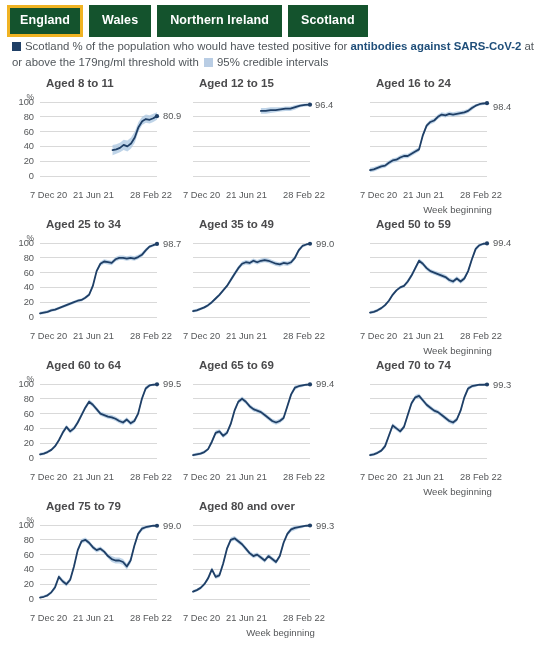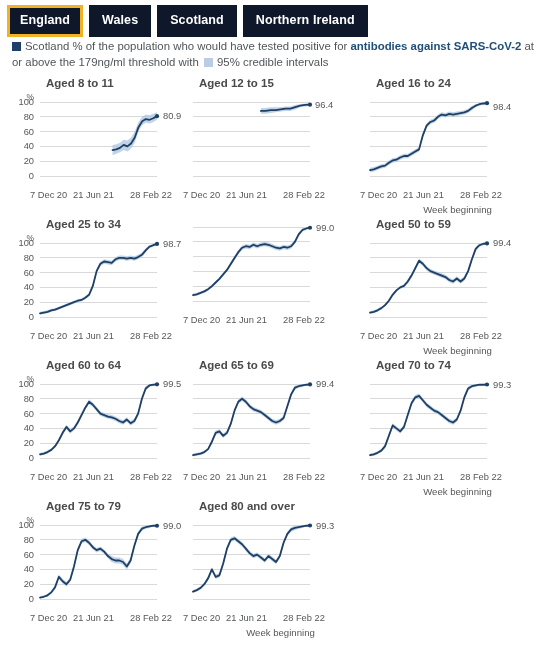--- a/index.html
+++ b/index.html
@@ -19,21 +19,21 @@
   
   .tabbar {
     display: flex;
     align-items: flex-start;
     gap: 6px;
     padding: 5px 0 0 7px;
     height: 33px;
     box-sizing: border-box;
   }
   .tab {
-    background: #0f172a;
+    background: #14532d;
     color: #ffffff;
     font-size: 12.5px;
     font-weight: bold;
     letter-spacing: 0.1px;
     padding: 6px 10px 7px 10px;
     line-height: 13px;
     border: 3px solid transparent;
     box-sizing: border-box;
     white-space: nowrap;
     cursor: pointer;
@@ -122,22 +122,22 @@
     color: #555759;
     white-space: nowrap;
   }
 </style>
 </head>
 <body>
 
 <div class="tabbar">
   <div class="tab selected">England</div>
   <div class="tab">Wales</div>
+  <div class="tab">Northern Ireland</div>
   <div class="tab">Scotland</div>
-  <div class="tab">Northern Ireland</div>
 </div>
 
 <div class="legend">
   <span class="swatch line"></span><span>Scotland % of the population who would have tested positive for </span><b>antibodies against SARS-CoV-2</b><span> at or above the 179ng/ml threshold with </span><span class="swatch band"></span><span>95% credible intervals</span>
 </div>
 
 <div class="grid" id="chart-grid">
     <div class="row">
       <div class="cell c1">
         <div class="panel-title">Aged 8 to 11</div>
@@ -241,20 +241,21 @@
           <div class="endlabel" style="left:163px;top:4.962000000000003px">98.7</div>
         </div>
         <div class="xlabels">
           <span class="xlab" style="left:30px">7 Dec 20</span>
           <span class="xlab" style="left:72.99px">21 Jun 21</span>
           <span class="xlab" style="left:130px">28 Feb 22</span>
         </div>
         <div class="axis-caption hidden">Week beginning</div>
       </div>
       <div class="cell c2">
+        <div class="panel-title">Aged 35 to 49</div>
         <div class="plotwrap">
           <svg class="plotsvg" width="177" height="98">
             <line x1="16" y1="10" x2="133" y2="10" stroke="#d9d9d9" stroke-width="1" shape-rendering="crispEdges"></line>
             <line x1="16" y1="24.799999999999997" x2="133" y2="24.799999999999997" stroke="#d9d9d9" stroke-width="1" shape-rendering="crispEdges"></line>
             <line x1="16" y1="39.6" x2="133" y2="39.6" stroke="#d9d9d9" stroke-width="1" shape-rendering="crispEdges"></line>
             <line x1="16" y1="54.4" x2="133" y2="54.4" stroke="#d9d9d9" stroke-width="1" shape-rendering="crispEdges"></line>
             <line x1="16" y1="69.2" x2="133" y2="69.2" stroke="#d9d9d9" stroke-width="1" shape-rendering="crispEdges"></line>
             <line x1="16" y1="84" x2="133" y2="84" stroke="#d9d9d9" stroke-width="1" shape-rendering="crispEdges"></line>
             <polygon points="16,76.6 19.774193548387096,75.86 23.548387096774192,74.38 27.32258064516129,72.9 31.096774193548384,70.68 34.87096774193549,67.72 38.64516129032258,64.02 42.41935483870968,60.32 46.19354838709677,55.879999999999995 49.96774193548387,51.44 53.74193548387097,44.78 57.516129032258064,38.86 61.29032258064516,32.940000000000005 65.06451612903226,28.5 68.83870967741936,27.019999999999996 72.61290322580646,27.759999999999998 76.38709677419354,25.54 80.16129032258064,27.019999999999996 83.93548387096774,25.54 87.70967741935485,24.799999999999997 91.48387096774194,25.54 95.25806451612902,27.019999999999996 99.03225806451613,28.5 102.80645161290323,29.240000000000002 106.58064516129032,27.759999999999998 110.35483870967741,28.5 114.12903225806453,27.019999999999996 117.90322580645162,22.580000000000005 121.6774193548387,15.179999999999993 125.4516129032258,11.480000000000004 129.22580645161293,10.739999999999995 133,10.739999999999995 133,11.480000000000004 129.22580645161293,12.960000000000008 125.4516129032258,14.439999999999998 121.6774193548387,19.620000000000005 117.90322580645162,27.019999999999996 114.12903225806453,31.46 110.35483870967741,32.940000000000005 106.58064516129032,32.2 102.80645161290323,33.68 99.03225806451613,32.940000000000005 95.25806451612902,31.46 91.48387096774194,29.980000000000004 87.70967741935485,29.240000000000002 83.93548387096774,29.980000000000004 80.16129032258064,31.46 76.38709677419354,29.980000000000004 72.61290322580646,32.2 68.83870967741936,31.46 65.06451612903226,32.940000000000005 61.29032258064516,37.38 57.516129032258064,43.3 53.74193548387097,49.22 49.96774193548387,54.4 46.19354838709677,58.84 42.41935483870968,63.28 38.64516129032258,66.98 34.87096774193549,70.68 31.096774193548384,73.64 27.32258064516129,75.86 23.548387096774192,77.34 19.774193548387096,78.82 16,79.56 " fill="#aac6e0" opacity="0.75"></polygon>
             <polyline points="16,78.08 19.774193548387096,77.34 23.548387096774192,75.86 27.32258064516129,74.38 31.096774193548384,72.16 34.87096774193549,69.2 38.64516129032258,65.5 42.41935483870968,61.8 46.19354838709677,57.36 49.96774193548387,52.92 53.74193548387097,47 57.516129032258064,41.080000000000005 61.29032258064516,35.16 65.06451612903226,30.72 68.83870967741936,29.240000000000002 72.61290322580646,29.980000000000004 76.38709677419354,27.759999999999998 80.16129032258064,29.240000000000002 83.93548387096774,27.759999999999998 87.70967741935485,27.019999999999996 91.48387096774194,27.759999999999998 95.25806451612902,29.240000000000002 99.03225806451613,30.72 102.80645161290323,31.46 106.58064516129032,29.980000000000004 110.35483870967741,30.72 114.12903225806453,29.240000000000002 117.90322580645162,24.799999999999997 121.6774193548387,17.39999999999999 125.4516129032258,12.960000000000008 129.22580645161293,11.480000000000004 133,10.739999999999995 " fill="none" stroke="#1f3f66" stroke-width="1.8" stroke-linejoin="round" stroke-linecap="round"></polyline>

